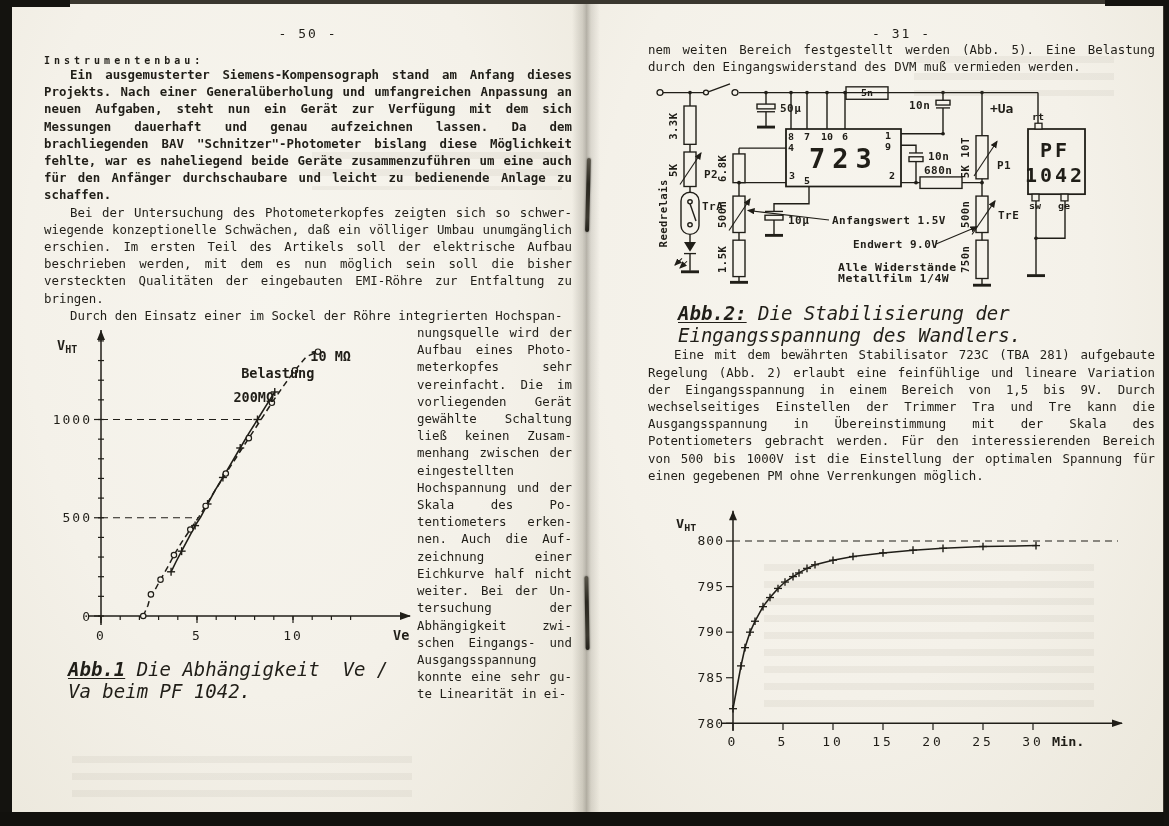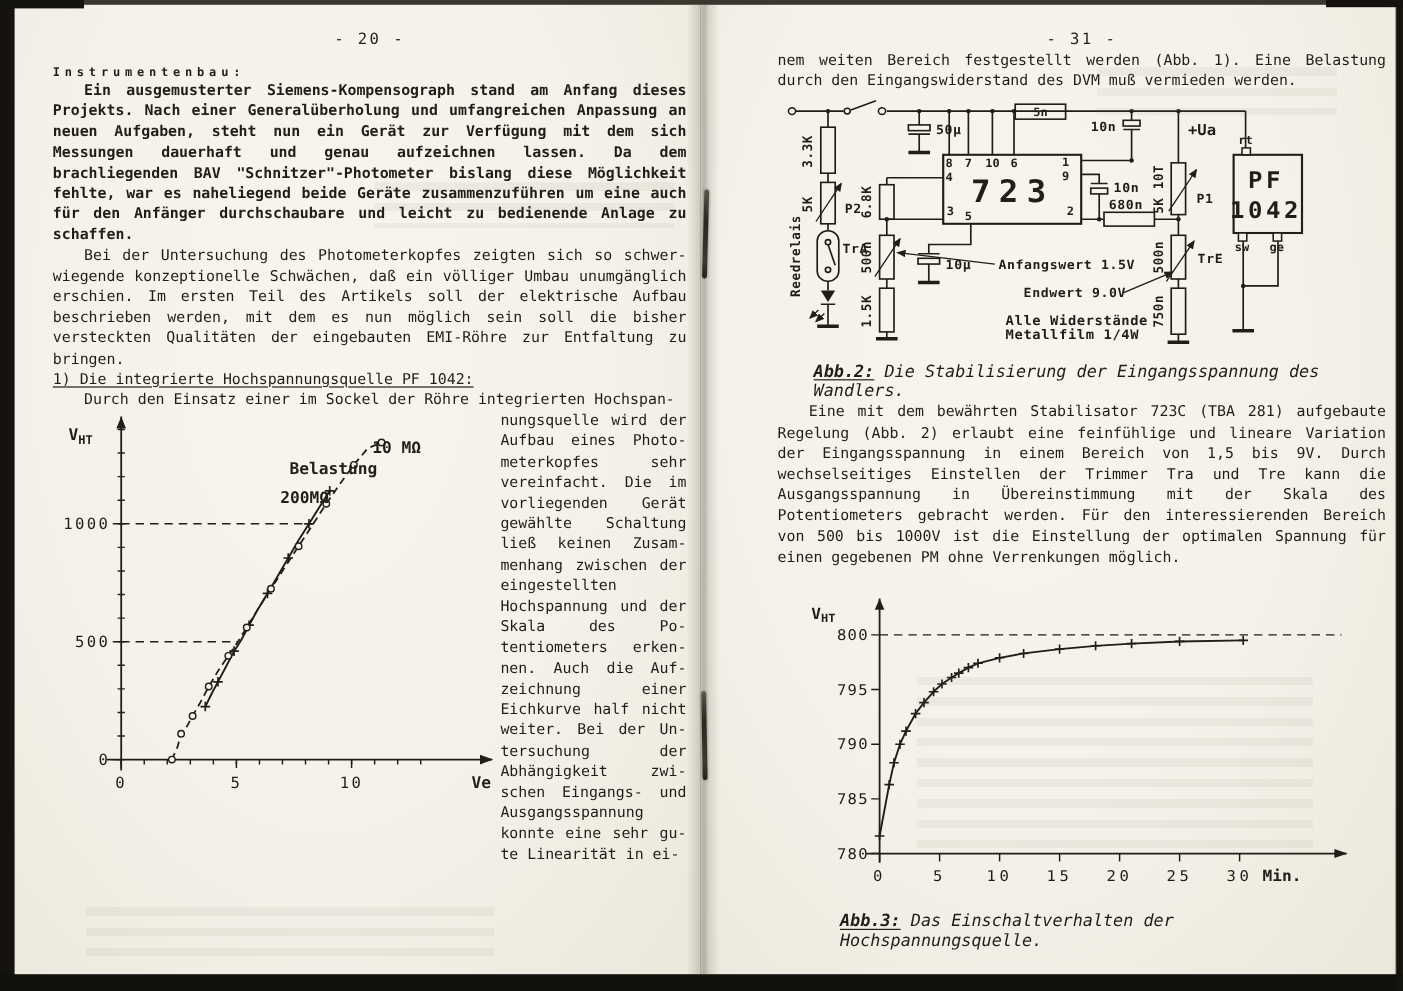--- a/index.html
+++ b/index.html
@@ -20,21 +20,21 @@
   .page-right .pagenum{}
   .kicker{margin-top:14px;font-size:10px;font-weight:bold;letter-spacing:4px;}
   .title{margin:6px 0 0 0;font-size:20px;font-weight:normal;line-height:30px;text-align:center;letter-spacing:1.5px;}
   p.body{font-size:12.4px;line-height:17.2px;text-align:justify;margin:0;hyphens:manual;}
   .para1{margin-top:40px;font-weight:bold;}
   .sechead{font-size:12.4px;line-height:17.2px;}
   .sechead span{text-decoration:underline;text-underline-offset:2px;}
   .figrow{display:flex;justify-content:space-between;align-items:flex-start;}
   .figcol{width:372px;}
   .sidecol{width:155px;font-size:12.4px;line-height:17.2px;text-align:justify;hyphens:manual;}
-  .figcap{font-size:14px;font-style:italic;margin-top:2px;}
+  .figcap{font-size:19px;font-style:italic;margin-top:2px;}
   .figcap .cap-label{font-weight:bold;text-decoration:underline;text-underline-offset:2px;}
   .cap1{margin-left:24px;}
   .cap2{margin-left:30px;margin-top:12px;}
   .cap3{margin-left:52px;margin-top:6px;}
   .rp-para1{margin-top:22px;}
   .rp-para2{margin-top:13px;}
   .circuit-svg{display:block;margin-top:8px;}
   .fig3-svg{display:block;margin-top:2px;}
   .fig1-svg{display:block;}
 
@@ -82,25 +82,24 @@
   .cbig2{font-family:"DejaVu Sans Mono",monospace;font-size:20px;font-weight:bold;fill:#201e18;letter-spacing:3px;text-anchor:middle;}
   .cbold2{font-family:"DejaVu Sans Mono",monospace;font-size:13px;font-weight:bold;fill:#201e18;}
   .cboldsm{font-family:"DejaVu Sans Mono",monospace;font-size:11.5px;font-weight:bold;fill:#201e18;letter-spacing:.5px;}
 </style>
 </head>
 <body>
 
 <div class="scan">
 
   <div class="page page-left">
-    <div class="pagenum">- 20 -</div>
+    <div class="pagenum">- 50 -</div>
     <div class="kicker">Instrumentenbau:</div>
     <p class="body ind para1" style="text-indent:26px;">Ein ausgemusterter Siemens-Kompensograph stand am Anfang dieses Projekts. Nach einer Generalüberholung und umfangreichen Anpassung an neuen Aufgaben, steht nun ein Gerät zur Verfügung mit dem sich Messungen dauerhaft und genau aufzeichnen lassen. Da dem brachliegenden BAV "Schnitzer"-Photometer bislang diese Möglichkeit fehlte, war es nahelie­gend beide Geräte zusammenzuführen um eine auch für den Anfänger durch­schaubare und leicht zu bedienende Anlage zu schaffen.</p>
     <p class="body ind" style="text-indent:26px;">Bei der Untersuchung des Photometerkopfes zeigten sich so schwer­wiegende konzeptionelle Schwächen, daß ein völliger Umbau unumgänglich erschien. Im ersten Teil des Artikels soll der elektrische Aufbau beschrie­ben werden, mit dem es nun möglich sein soll die bisher versteckten Quali­täten der eingebauten EMI-Röhre zur Entfaltung zu bringen.</p>
-    <div class="sechead"><span>1) Die integrierte Hochspannungsquelle PF 1042:</span></div>
     <p class="body" style="text-indent:26px;">Durch den Einsatz einer im Sockel der Röhre integrierten Hochspan-</p>
     <div class="figrow">
       <div class="figcol">
         <svg id="fig1-svg" class="fig1-svg" width="372" height="332" viewBox="0 0 372 332">
             <line x1="57" y1="95.5" x2="216.36" y2="95.5" class="refline"></line>
             <line x1="57" y1="193.75" x2="153.95999999999998" y2="193.75" class="refline"></line>
             <line x1="45" y1="292" x2="366" y2="292" class="axis"></line>
             <line x1="57" y1="301" x2="57" y2="6" class="axis"></line>
             <path d="M356,288 L367,292 L356,296 z" class="dotfill"></path>
             <path d="M53,16 L57,6 L61,16 z" class="dotfill"></path>
@@ -173,30 +172,31 @@
             <circle cx="161.64" cy="181.95999999999998" r="2.7" class="omark"></circle>
             <circle cx="181.8" cy="149.5375" r="2.7" class="omark"></circle>
             <circle cx="204.84" cy="114.16749999999999" r="2.7" class="omark"></circle>
             <circle cx="227.88" cy="78.79749999999999" r="2.7" class="omark"></circle>
             <circle cx="250.92" cy="46.375" r="2.7" class="omark"></circle>
             <circle cx="273.96000000000004" cy="27.707499999999982" r="2.7" class="omark"></circle>
             <text x="197.16" y="54.234999999999985" class="axlabel" text-anchor="start">Belastung</text>
             <text x="266.28" y="36.54999999999998" class="axlabel" text-anchor="start">10 MΩ</text>
             <text x="189.48" y="77.815" class="axlabel" text-anchor="start">200MΩ</text>
           </svg>
+        <div class="figcap cap1"><span class="cap-label">Abb.1</span> <span>Die Abhängigkeit &nbsp;Ve / Va beim PF 1042.</span></div>
       </div>
       <div class="sidecol">nungsquelle wird der Aufbau eines Photo­meterkopfes sehr vereinfacht. Die im vorliegenden Gerät gewählte Schaltung ließ keinen Zusam­menhang zwischen der eingestellten Hochspannung und der Skala des Po­tentiometers erken­nen. Auch die Auf­zeichnung einer Eichkurve half nicht weiter. Bei der Un­tersuchung der Abhängigkeit zwi­schen Eingangs- und Ausgangsspannung konnte eine sehr gu­te Linearität in ei-</div>
     </div>
     <div class="bleed" style="left:300px;top:148px;width:250px;height:38px;"></div>
     <div class="bleed" style="left:60px;top:752px;width:340px;height:44px;"></div>
   </div>
 
   <div class="page page-right">
     <div class="pagenum">- 31 -</div>
-    <p class="body rp-para1">nem weiten Bereich festgestellt werden (Abb. 1). Eine Belastung durch den Eingangswiderstand des DVM muß vermieden werden.</p>
+    <p class="body rp-para1">nem weiten Bereich festgestellt werden (Abb. 5). Eine Belastung durch den Eingangswiderstand des DVM muß vermieden werden.</p>
 
     <svg class="circuit-svg" width="500" height="207" viewBox="0 0 500 216" preserveAspectRatio="none">
       <defs>
         <marker id="ah" markerWidth="8" markerHeight="8" refX="6" refY="3" orient="auto">
           <path d="M0,0 L7,3 L0,6 z" fill="#201e18"></path>
         </marker>
       </defs>
       <g>
         <path class="wire" d="M15 10 H55 M61 9 L82 1 M91 10 H390 M390 10 V42
           M42 10 V24 M42 64 V72 M42 108 V114 M42 158 V166 M42 178 V196
@@ -403,21 +403,20 @@
         <line x1="235" y1="66.47999999999956" x2="235" y2="74.47999999999956" class="mark"></line>
         <line x1="261" y1="67.6" x2="269" y2="67.6" class="mark"></line>
         <line x1="265" y1="63.599999999999994" x2="265" y2="71.6" class="mark"></line>
         <line x1="291" y1="65.67999999999958" x2="299" y2="65.67999999999958" class="mark"></line>
         <line x1="295" y1="61.67999999999958" x2="295" y2="69.67999999999958" class="mark"></line>
         <line x1="331" y1="63.76000000000022" x2="339" y2="63.76000000000022" class="mark"></line>
         <line x1="335" y1="59.76000000000022" x2="335" y2="67.76000000000022" class="mark"></line>
         <line x1="384" y1="62.80000000000001" x2="392" y2="62.80000000000001" class="mark"></line>
         <line x1="388" y1="58.80000000000001" x2="388" y2="66.80000000000001" class="mark"></line>
       </svg>
-    <div class="figcap cap3"><span class="cap-label">Abb.3:</span> <span>Das Einschaltverhalten der Hochspannungsquelle.</span></div>
 
     <div class="bleed" style="left:330px;top:52px;width:200px;height:40px;"></div>
     <div class="bleed" style="left:180px;top:560px;width:330px;height:150px;"></div>
   </div>
 
   <div class="gutter"></div>
   <div class="staple staple-top"></div>
   <div class="staple staple-bottom"></div>
   <div class="edge-left"></div>
   <div class="edge-bottom"></div>

